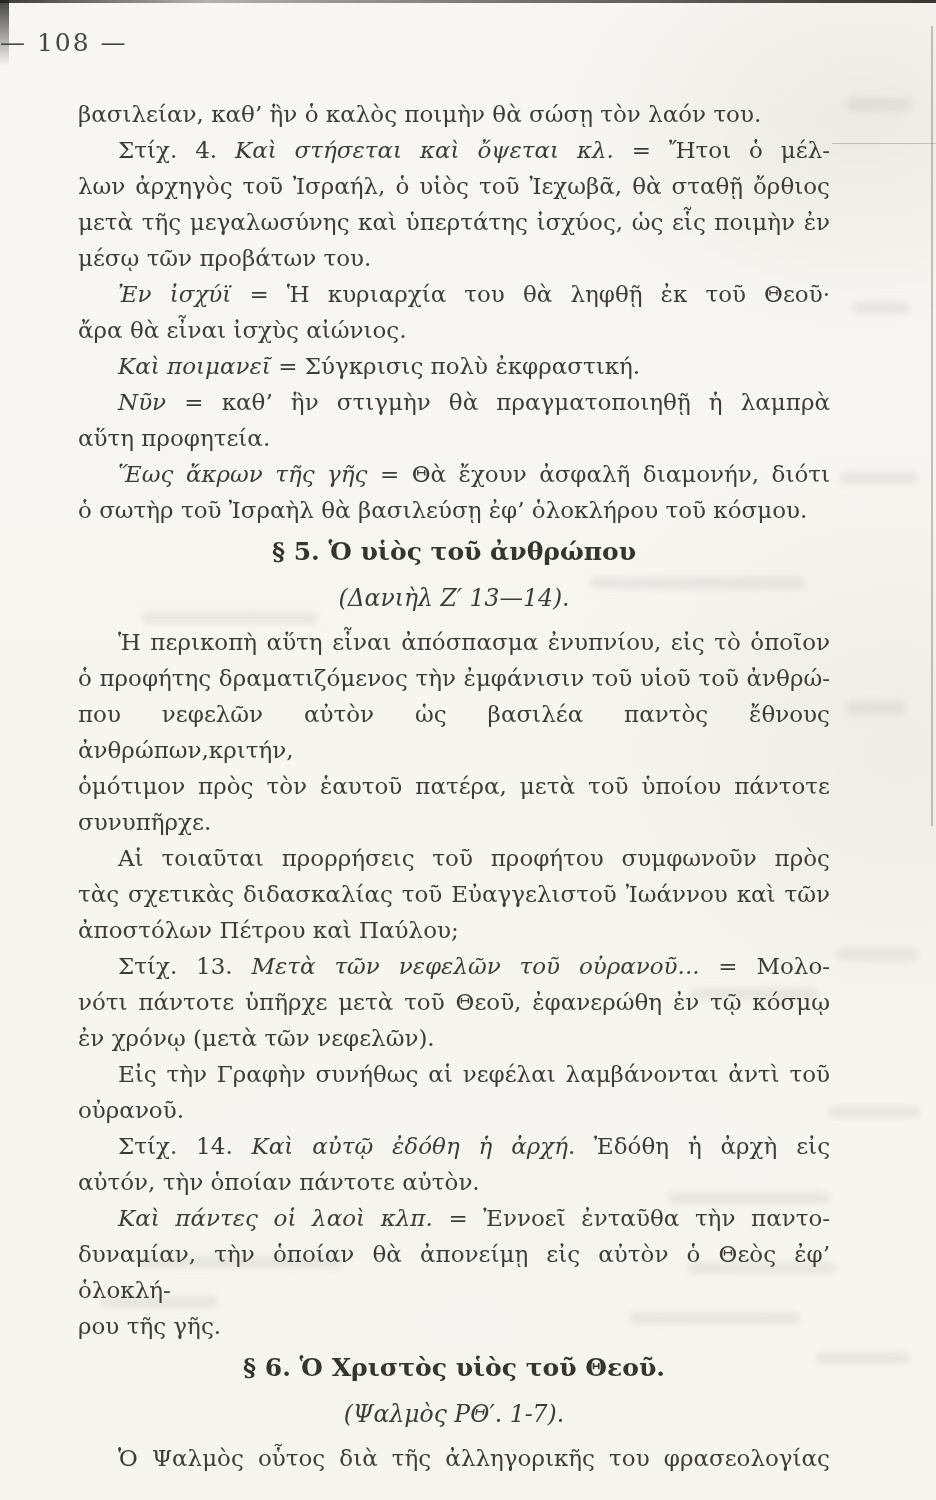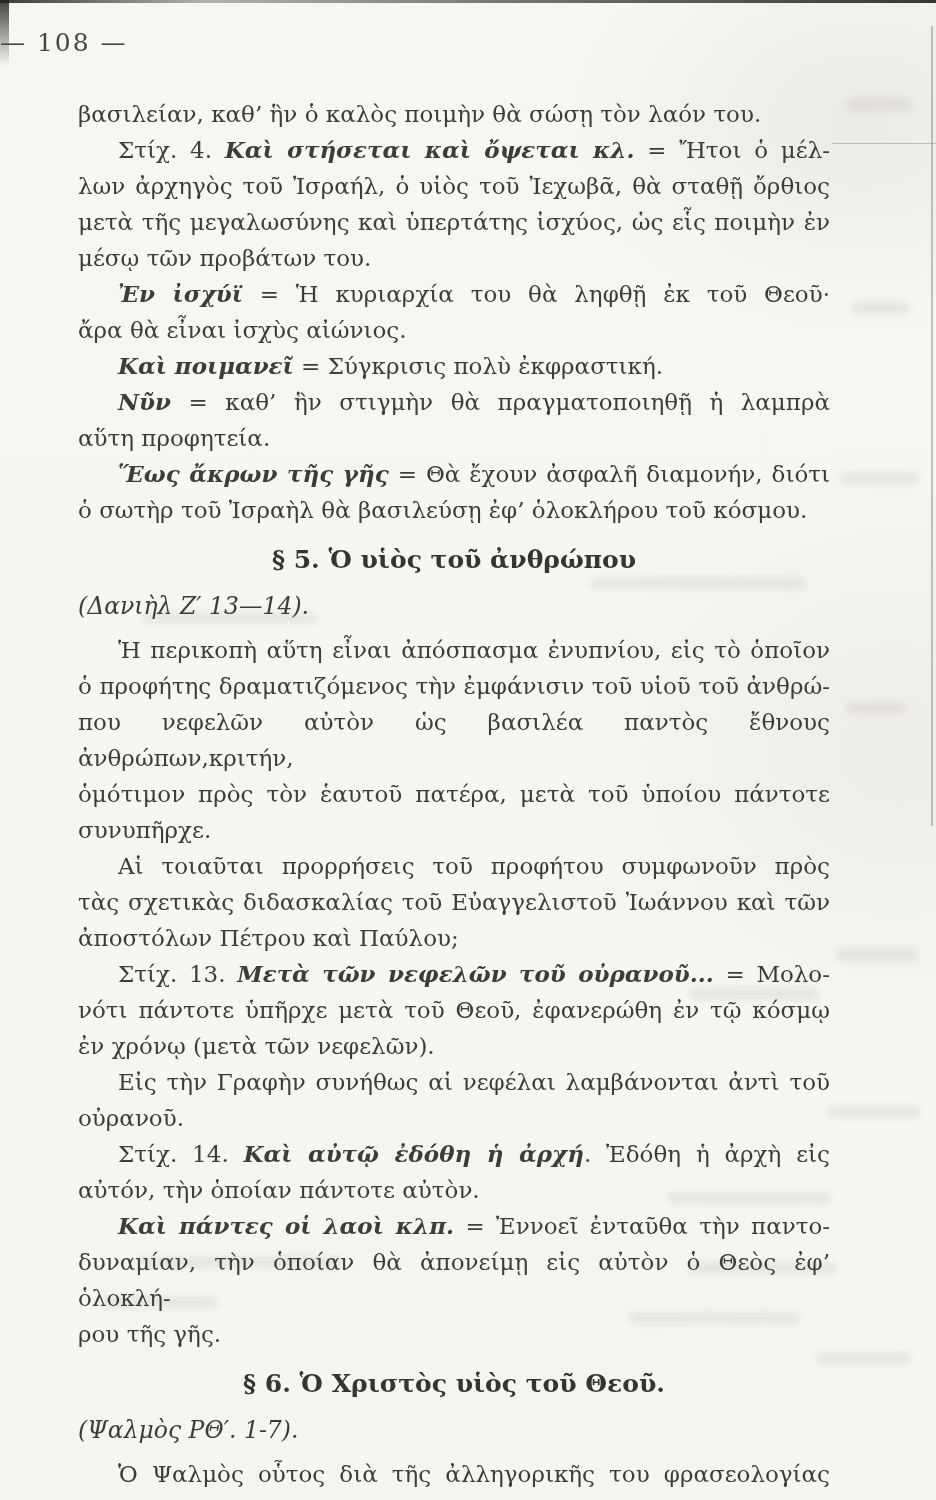--- a/index.html
+++ b/index.html
@@ -66,29 +66,29 @@
   }
   .column {
     position: absolute; left: 78px; top: 96px; width: 752px;
     font-size: 23px; line-height: 36px;
     text-rendering: optimizeLegibility;
   }
   .para { margin: 0; }
   .line { text-align: justify; }
   .line.stretch { text-align-last: justify; }
   .line.indent { text-indent: 40px; }
-  .bi { font-weight: bold; font-style: italic; }
+  .bi { font-weight: normal; font-style: italic; }
   .heading {
     text-align: center; font-weight: bold;
     font-size: 25px; line-height: 40px;
-    margin: 12px 0 6px 0;
+    margin: 4px 0 6px 0;
     color: #36342f;
   }
   .subheading {
-    font-style: italic;
+    text-align: center; font-style: italic;
     font-size: 23.5px; line-height: 40px;
     margin: 0 0 6px 0;
   }
 </style>
 </head>
 <body>
 
 <div class="scan">
   <div class="edge-top"></div>
   <div class="edge-corner"></div>

